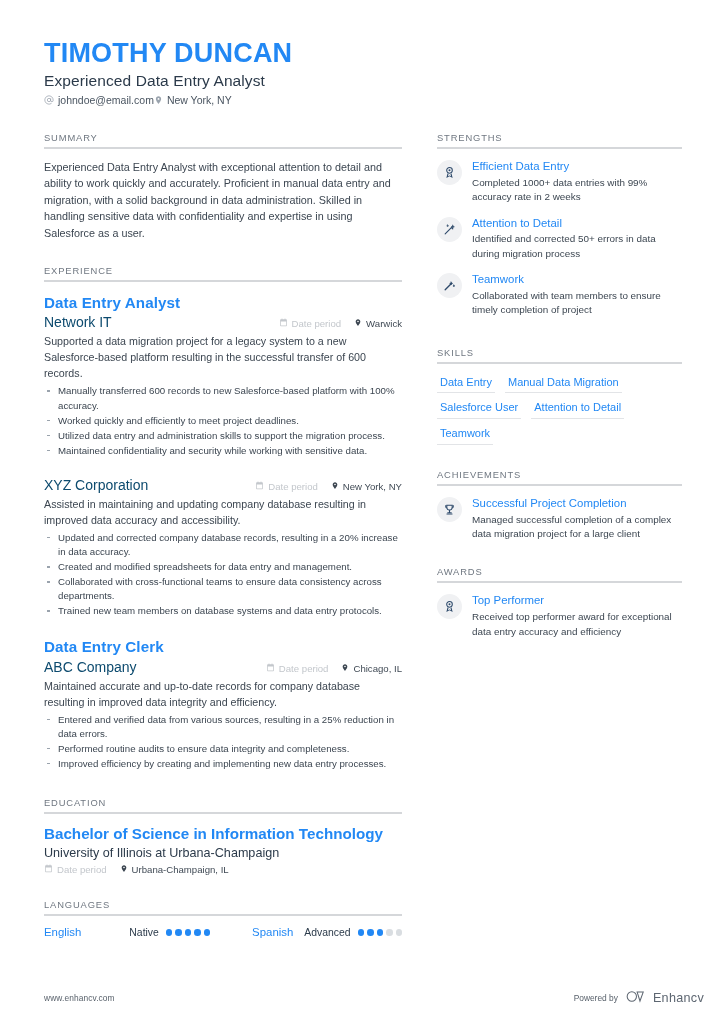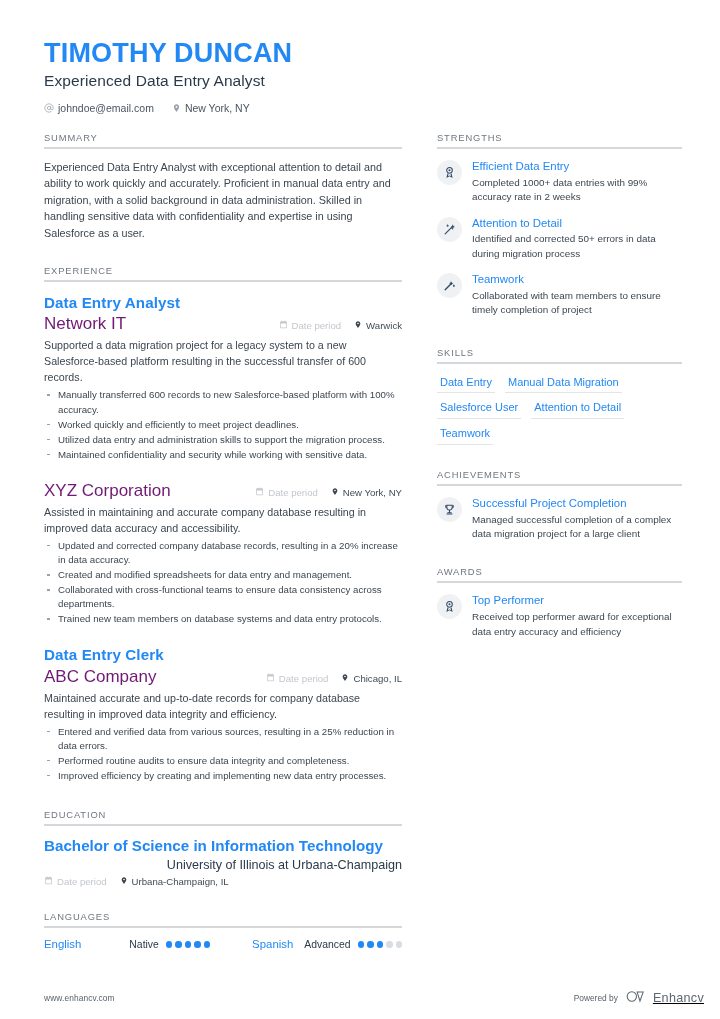--- a/index.html
+++ b/index.html
@@ -45,22 +45,21 @@
   }
   .job-title {
     font-size: 15.5px;
     color: #2b3a4a;
     margin-top: 4px;
     letter-spacing: .1px;
   }
   .contact-row {
     display: flex;
     align-items: center;
-    margin-top: 12px;
-    gap: 18px;
+    margin-top: 4px;
   }
   .contact-item {
     display: flex;
     align-items: center;
     font-size: 10.5px;
     color: #4a5561;
     gap: 4px;
   }
   .contact-item .ic { display: flex; align-items: center; color:#9aa3ad; }
 
@@ -110,22 +109,22 @@
     letter-spacing: .1px;
     line-height: 1.4;
   }
   .xp-meta {
     display: flex;
     align-items: baseline;
     justify-content: space-between;
     margin-top: 1px;
   }
   .xp-company {
-    font-size: 17px;
-    color: #701a75;
+    font-size: 14px;
+    color: #0c4a6e;
     font-weight: normal;
   }
   .xp-right {
     display: flex;
     align-items: center;
     gap: 13px;
   }
   .meta-chip {
     display: flex;
     align-items: center;
@@ -170,21 +169,20 @@
   .edu-degree {
     color: #2288f4;
     font-size: 15.2px;
     font-weight: bold;
     line-height: 1.35;
   }
   .edu-school {
     font-size: 12.6px;
     color: #2b3a4a;
     margin-top: 2px;
-    text-align: right;
   }
   .edu-meta {
     display: flex;
     align-items: center;
     gap: 13px;
     margin-top: 4px;
   }
 
   
   .lang-row {
@@ -276,21 +274,20 @@
     gap: 8px;
   }
   .powered {
     font-size: 8.4px;
     color: #58616b;
   }
   .brand {
     display: flex;
     align-items: center;
     gap: 5px;
-    text-decoration: underline;
   }
   .brand-name {
     font-size: 12.6px;
     color: #5d6671;
     letter-spacing: .3px;
   }
   .spacer-24 { height: 24px; }
   .spacer-18 { height: 18px; }
   .spacer-14 { height: 14px; }
 </style>
@@ -387,21 +384,21 @@
             <div class="meta-chip meta-loc">
               <span class="ic">
                 <svg width="8" height="9" viewBox="0 0 24 24" fill="currentColor">
                   <path d="M12 2C8.1 2 5 5.1 5 9c0 5.2 7 13 7 13s7-7.8 7-13c0-3.9-3.1-7-7-7zm0 9.5A2.5 2.5 0 1 1 12 6.5a2.5 2.5 0 0 1 0 5z"></path>
                 </svg>
               </span>
               <span>New York, NY</span>
             </div>
           </div>
         </div>
-        <div class="xp-desc">Assisted in maintaining and accurate company database resulting in improved data accuracy and accessibility.</div>
+        <div class="xp-desc">Assisted in maintaining and updating company database resulting in improved data accuracy and accessibility.</div>
         <ul class="bullets">
           <li>Updated and corrected company database records, resulting in a 20% increase in data accuracy.</li>
           <li>Created and modified spreadsheets for data entry and management.</li>
           <li>Collaborated with cross-functional teams to ensure data consistency across departments.</li>
           <li>Trained new team members on database systems and data entry protocols.</li>
         </ul>
       </div>
 
       <div class="xp-gap"></div>
 

